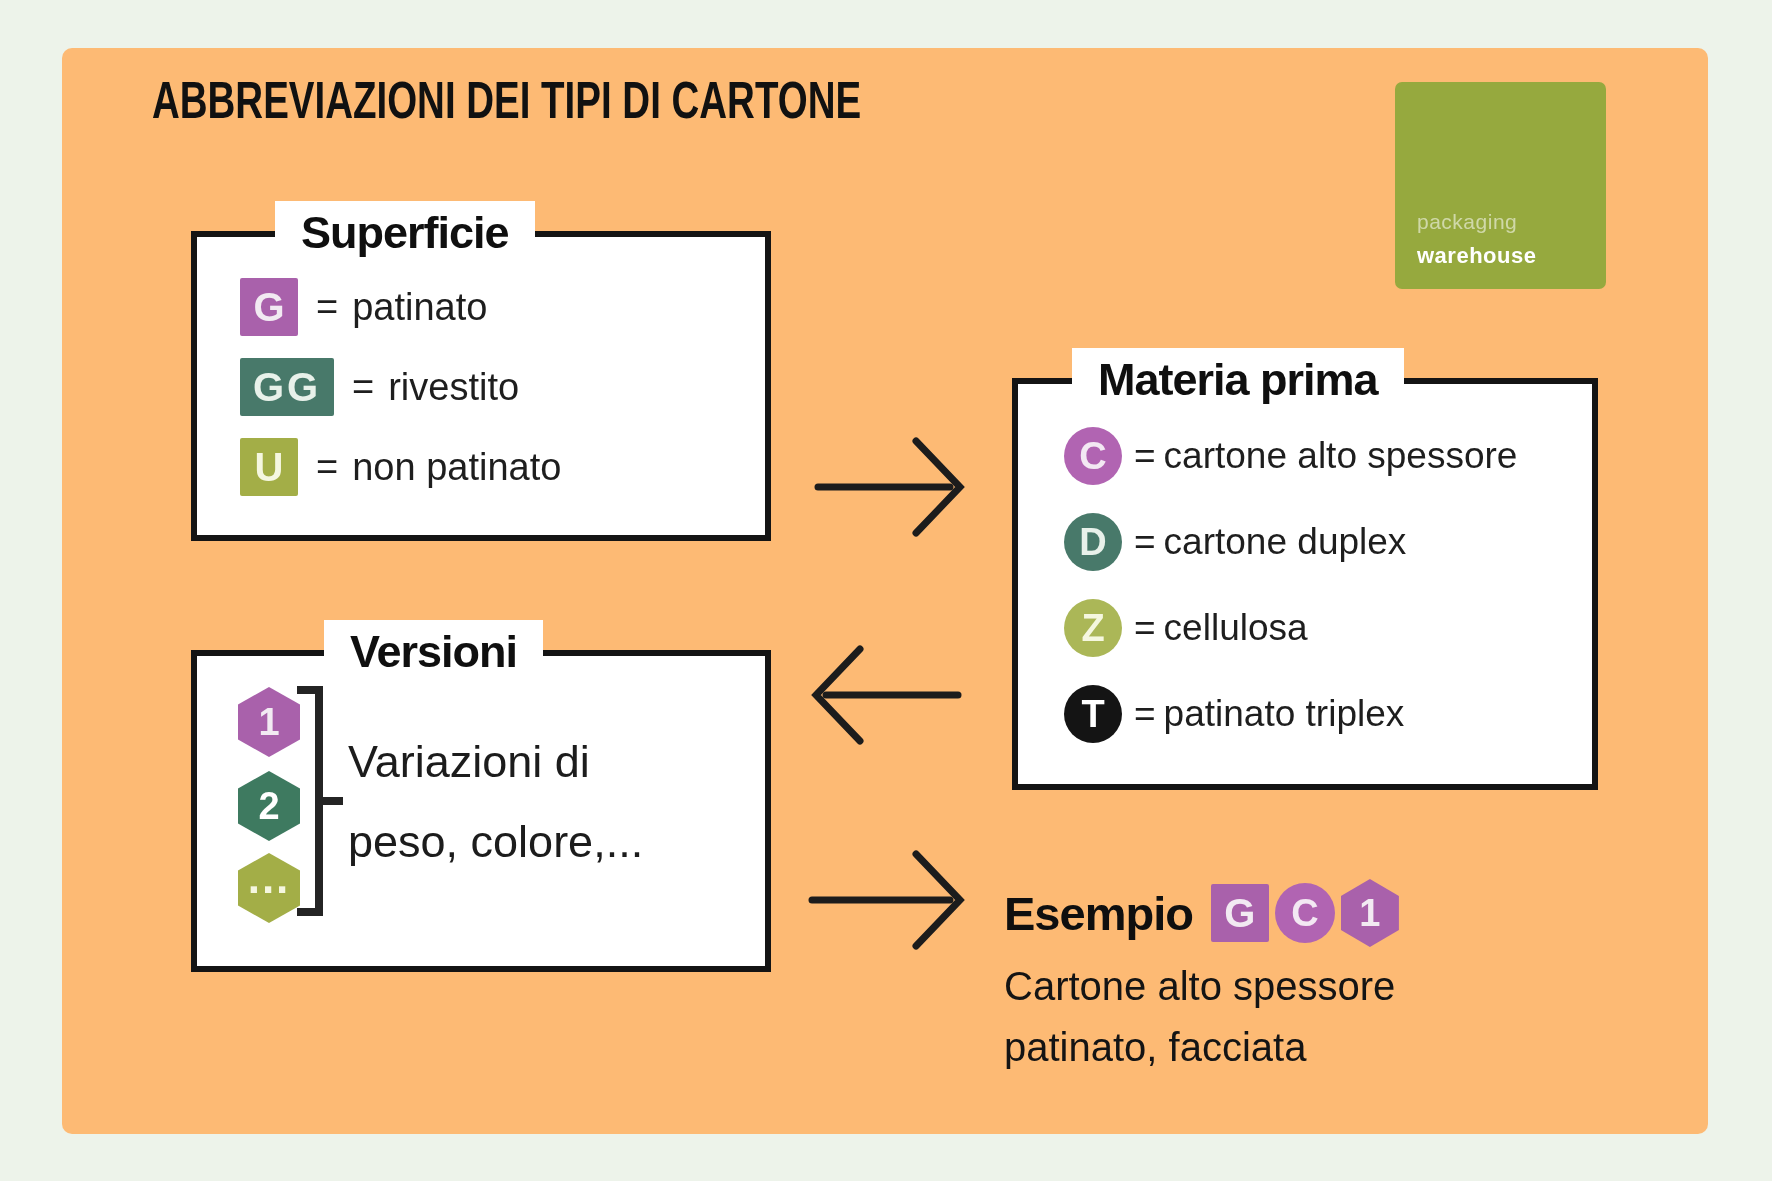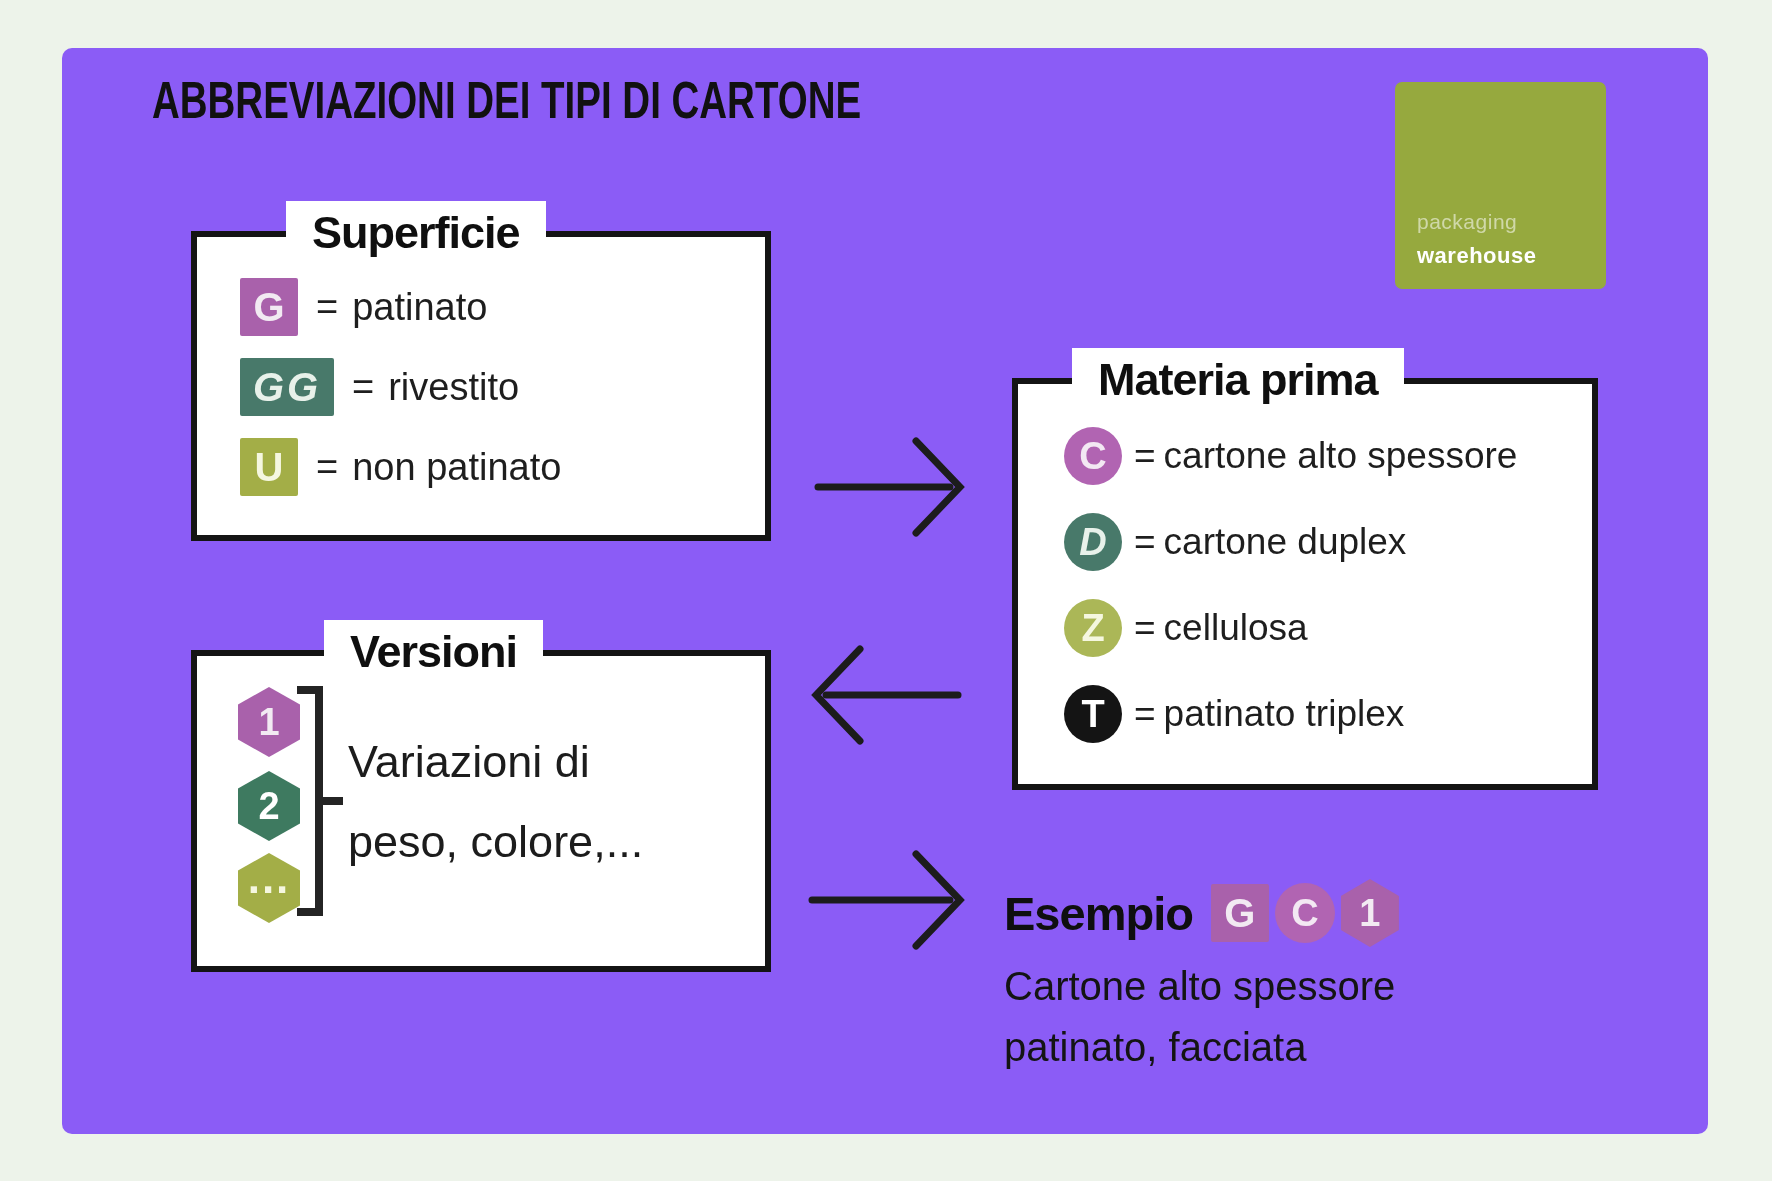--- a/index.html
+++ b/index.html
@@ -6,21 +6,21 @@
   body{
     width:1772px;height:1181px;
     background:#edf3ea;
     font-family:"Liberation Sans", sans-serif;
     color:#161616;
     -webkit-font-smoothing:antialiased;
   }
   .stage{position:relative;width:1772px;height:1181px;overflow:hidden;}
   .canvas{
     position:absolute;left:62px;top:48px;width:1646px;height:1086px;
-    background:#8b5cf6;border-radius:10px;
+    background:#fdba74;border-radius:10px;
   }
 
   
   .main-title{
     position:absolute;left:90px;top:22px;margin:0;
     font-size:52px;font-weight:800;letter-spacing:0px;color:#111;
     transform:scaleX(0.74);transform-origin:left center;white-space:nowrap;
   }
   .logo{
     position:absolute;left:1333px;top:34px;width:211px;height:207px;
@@ -31,21 +31,21 @@
   .logo-line2{display:block;font-size:22px;font-weight:700;color:#ffffff;letter-spacing:0.5px;}
 
   
   .frame{position:absolute;border:6px solid #141414;background:#fff;}
   .frame-title{
     position:absolute;top:-36px;height:64px;line-height:64px;
     background:#ffffff;padding:0 26px;
     font-size:45px;font-weight:800;letter-spacing:-1px;color:#0f0f0f;white-space:nowrap;
   }
   #box-superficie{left:129px;top:183px;width:568px;height:298px;}
-  #box-superficie .frame-title{left:89px;}
+  #box-superficie .frame-title{left:78px;}
   #box-materia{left:950px;top:330px;width:574px;height:400px;}
   #box-materia .frame-title{left:54px;}
   #box-versioni{left:129px;top:602px;width:568px;height:310px;}
   #box-versioni .frame-title{left:127px;}
 
   
   .lrow{position:absolute;display:flex;align-items:center;}
   .lrow .eq{font-size:38px;color:#1e1e1e;margin:0 14px 0 18px;}
   .lrow .rowlabel{font-size:38px;color:#1e1e1e;white-space:nowrap;}
   #box-materia .lrow .eq{margin:0 8px 0 12px;font-size:37px;}
@@ -60,21 +60,21 @@
   .circle{width:58px;height:58px;border-radius:50%;font-size:38px;}
   .hex{
     position:absolute;width:62px;height:70px;
     clip-path:polygon(50% 0%,100% 25%,100% 75%,50% 100%,0% 75%,0% 25%);
     display:flex;align-items:center;justify-content:center;
     font-size:38px;font-weight:700;color:#ffffff;
   }
   .hex.small{position:static;width:58px;height:68px;}
   .purple{background:#a961ab;color:#f2eaf2;}
   .purple-bright{background:#b164b2;color:#f3e8f3;}
-  .green{background:#48796a;color:#e8f1ea;font-style:italic;}
+  .green{background:#48796a;color:#e8f1ea;}
   .green-deep{background:#3e7a60;}
   .olive{background:#a3ae47;color:#f5f7e0;}
   .olive-circle{background:#abb757;color:#f5f7df;}
   .black{background:#141414;color:#ffffff;}
   .hex.dots span{display:inline-block;transform:translateY(-10px);letter-spacing:2px;font-size:44px;}
 
   
   .bracket{position:absolute;left:88px;top:20px;}
   .note{
     position:absolute;left:151px;top:66px;

